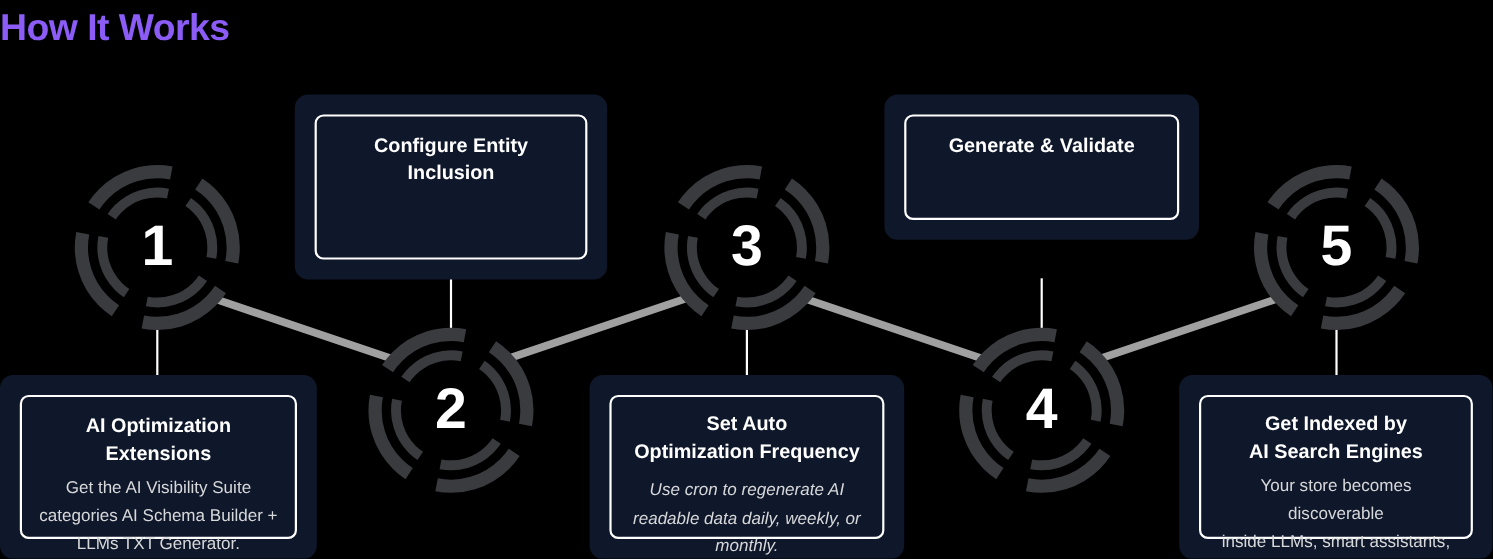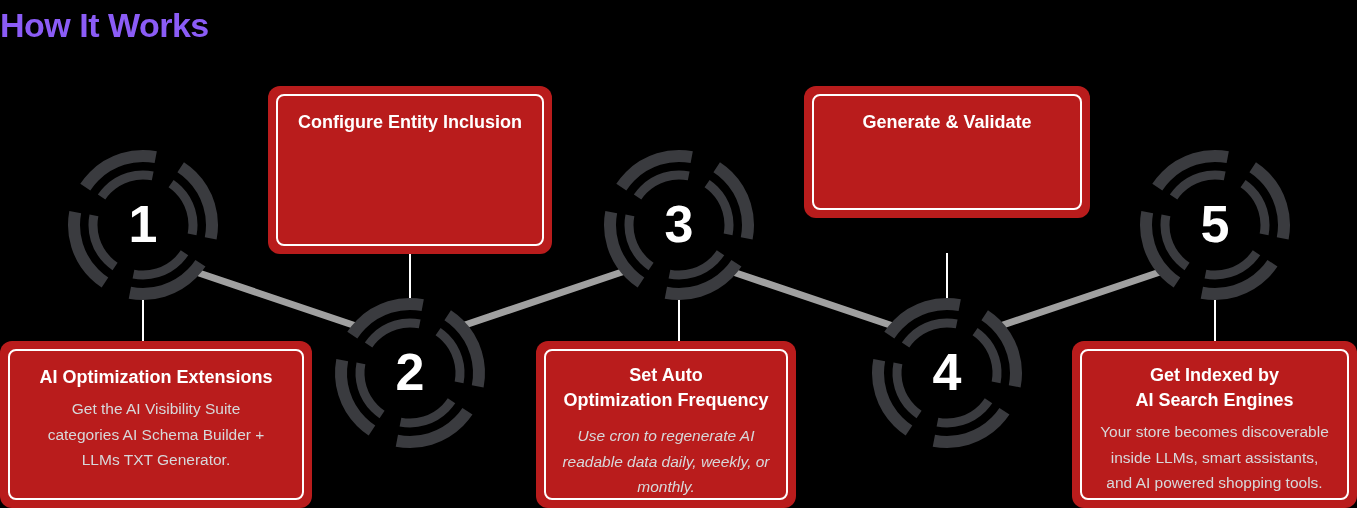--- a/index.html
+++ b/index.html
@@ -26,22 +26,22 @@
   }
   .node .num{
     position:absolute;inset:0;display:flex;align-items:center;justify-content:center;
     font-size:52px;font-weight:bold;color:#ffffff;line-height:1;
     padding-bottom:2px;box-sizing:border-box;
   }
 
   
   .card{
     position:absolute;box-sizing:border-box;
-    background:#b91c1c;border-radius:12px;
-    padding:8px;
+    background:#0f172a;border-radius:12px;
+    padding:18px;
   }
   .card .inner{
     box-sizing:border-box;width:100%;height:100%;
     border:2px solid #ffffff;border-radius:8px;
     display:flex;flex-direction:column;align-items:center;justify-content:flex-start;
     padding:14px 12px 12px 12px;
   }
   .card .c-title{
     font-size:18px;font-weight:bold;color:#ffffff;text-align:center;
     line-height:25px;margin:0 0 6px 0;white-space:pre-line;
@@ -114,36 +114,36 @@
   <div class="node" style="left:604px;top:150px;">
     <div class="num">3</div>
   </div>
   <div class="node" style="left:872px;top:298px;">
     <div class="num">4</div>
   </div>
   <div class="node" style="left:1140px;top:150px;">
     <div class="num">5</div>
   </div>
 
-  <div class="card" style="left:0px;top:341px;width:312px;height:167px;">
+  <div class="card" style="left:0px;top:341px;width:288px;height:167px;">
     <div class="inner">
       <div class="c-title">AI Optimization Extensions</div>
       <div class="c-body">Get the AI Visibility Suite
 categories AI Schema Builder +
 LLMs TXT Generator.</div>
     </div>
   </div>
 
   <div class="card" style="left:268px;top:86px;width:284px;height:168px;">
     <div class="inner">
       <div class="c-title">Configure Entity Inclusion</div>
     </div>
   </div>
 
-  <div class="card tight" style="left:536px;top:341px;width:260px;height:167px;">
+  <div class="card tight" style="left:536px;top:341px;width:286px;height:167px;">
     <div class="inner">
       <div class="c-title">Set Auto
 Optimization Frequency</div>
       <div class="c-body" style="margin-top:4px;font-style:italic;">Use cron to regenerate AI
 readable data daily, weekly, or
 monthly.</div>
     </div>
   </div>
 
   <div class="card" style="left:804px;top:86px;width:286px;height:132px;">

